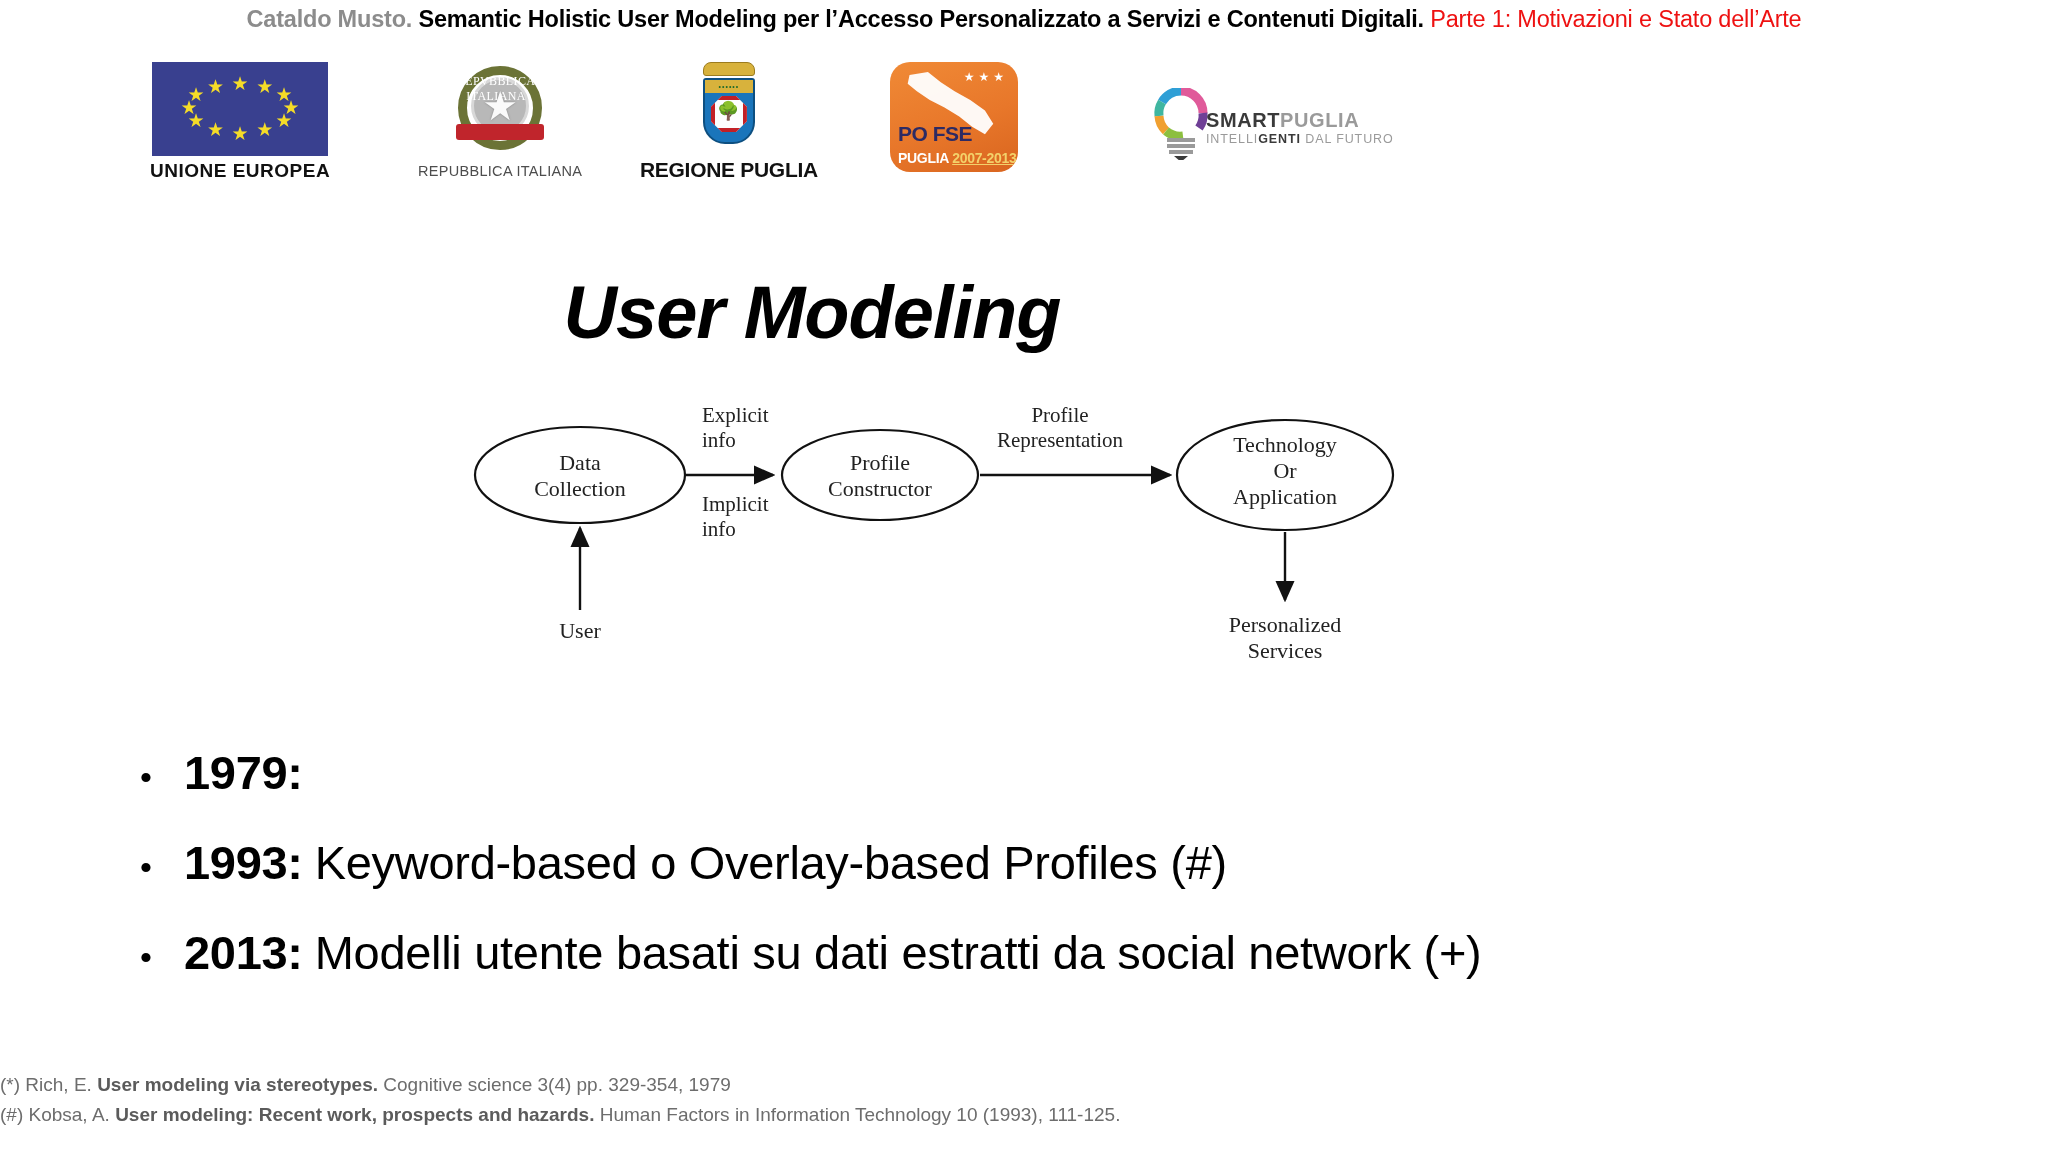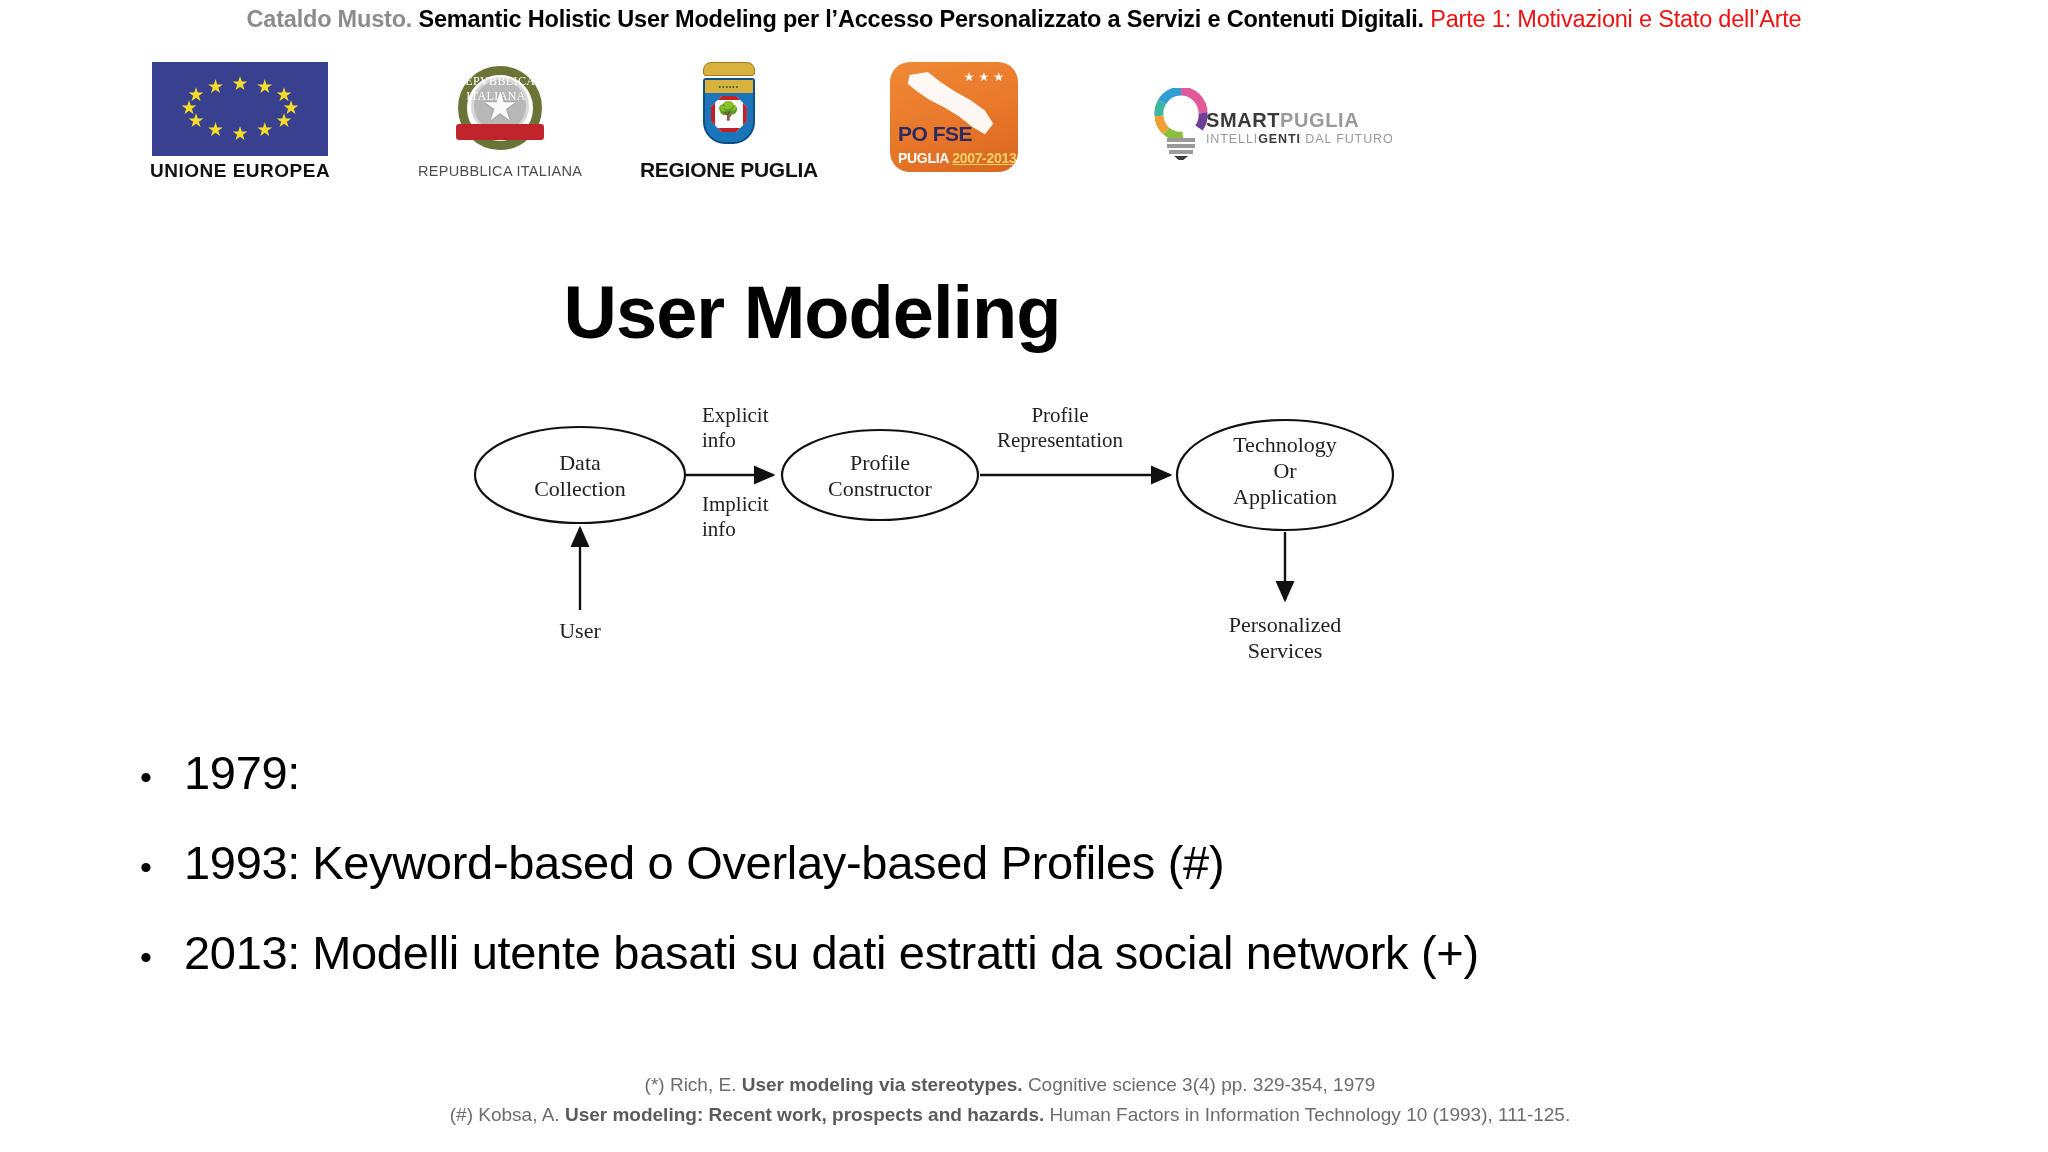--- a/index.html
+++ b/index.html
@@ -276,20 +276,21 @@
   .main-title {
     position: absolute;
     top: 270px;
     left: 0;
     width: 1624px;
     text-align: center;
     font-size: 74px;
     font-weight: bold;
     letter-spacing: -1px;
     color: #000;
+    font-style: italic;
   }
 
   
   .diagram {
     position: absolute;
     top: 400px;
     left: 470px;
     width: 1090px;
     height: 310px;
   }
@@ -310,32 +311,32 @@
     color: #000;
     letter-spacing: -0.3px;
   }
   .bullet-dot {
     width: 44px;
     flex: 0 0 44px;
     font-size: 34px;
     line-height: 86px;
   }
   .bullet-year {
-    font-weight: normal;
+    font-weight: bold;
     margin-right: 12px;
   }
   .bullet-text { font-weight: normal; }
 
   
   .footnotes {
     position: absolute;
     left: 0;
     bottom: 22px;
     width: 2020px;
-    text-align: center;
+    text-align: left;
     color: #6d6d6d;
     font-size: 19px;
     line-height: 30px;
   }
   .footnotes .fn b { color: #5b5b5b; }
   .footnotes .fn { white-space: nowrap; }
 </style>
 </head>
 <body>
 

